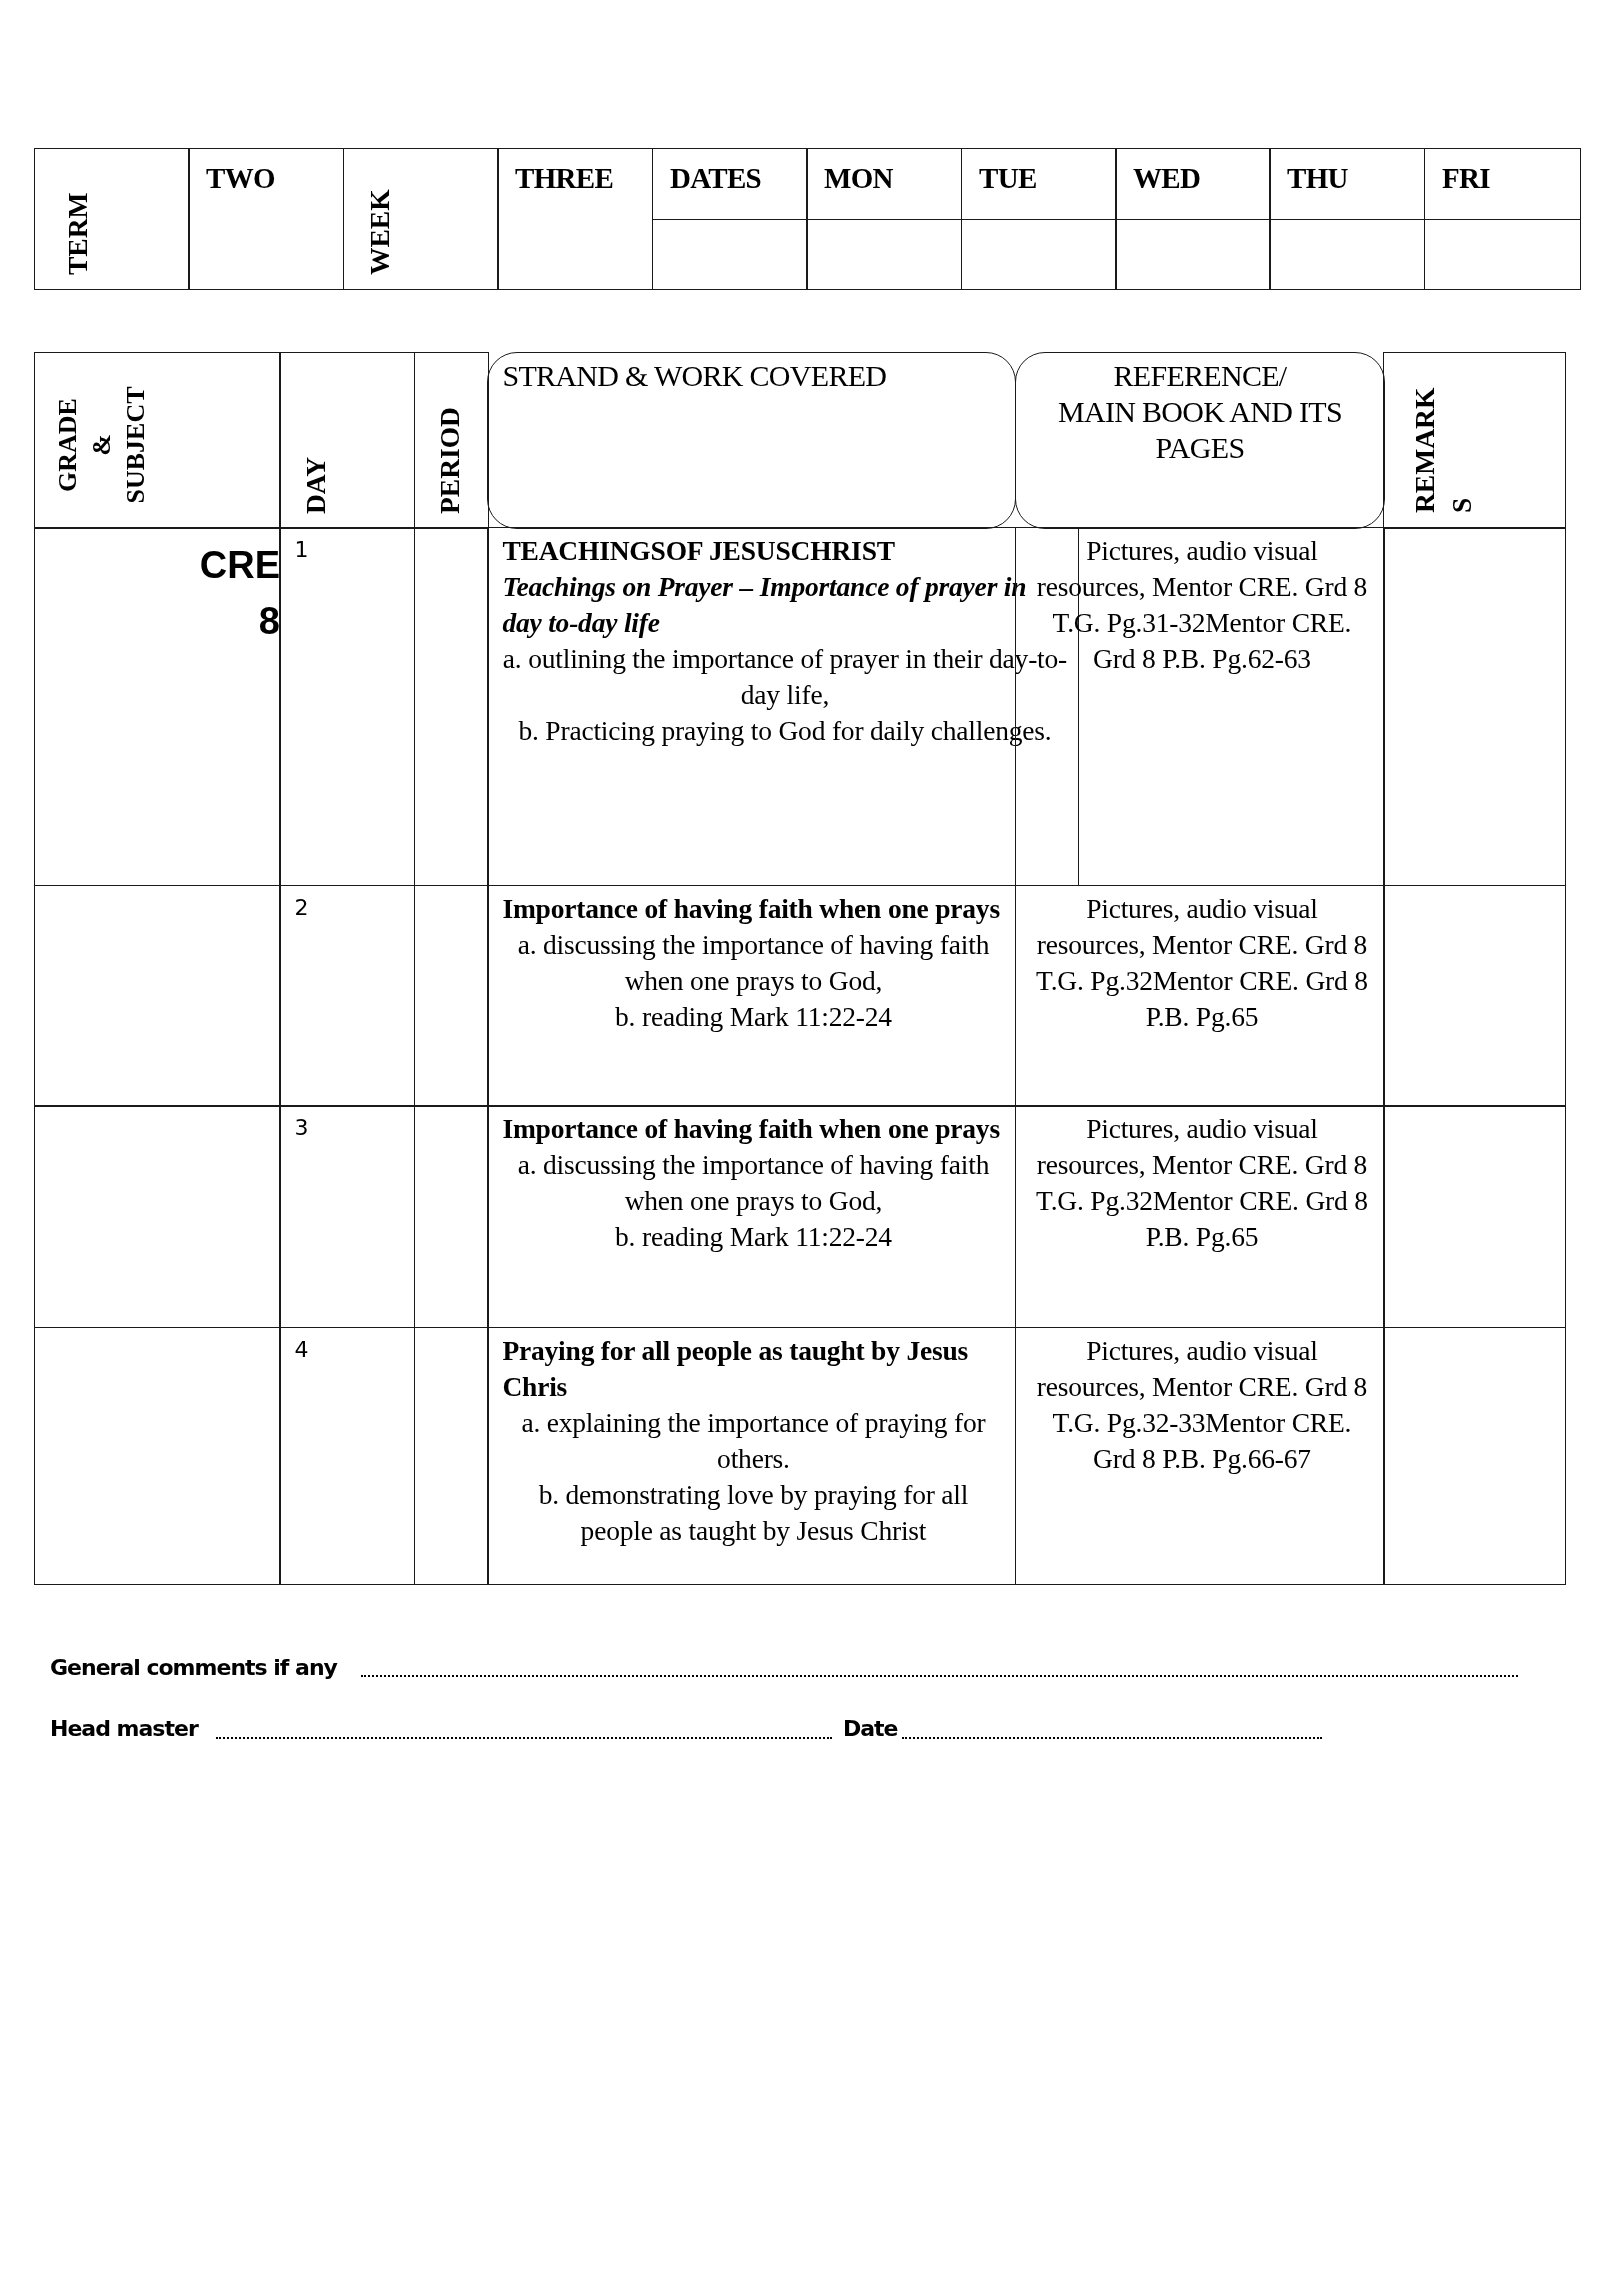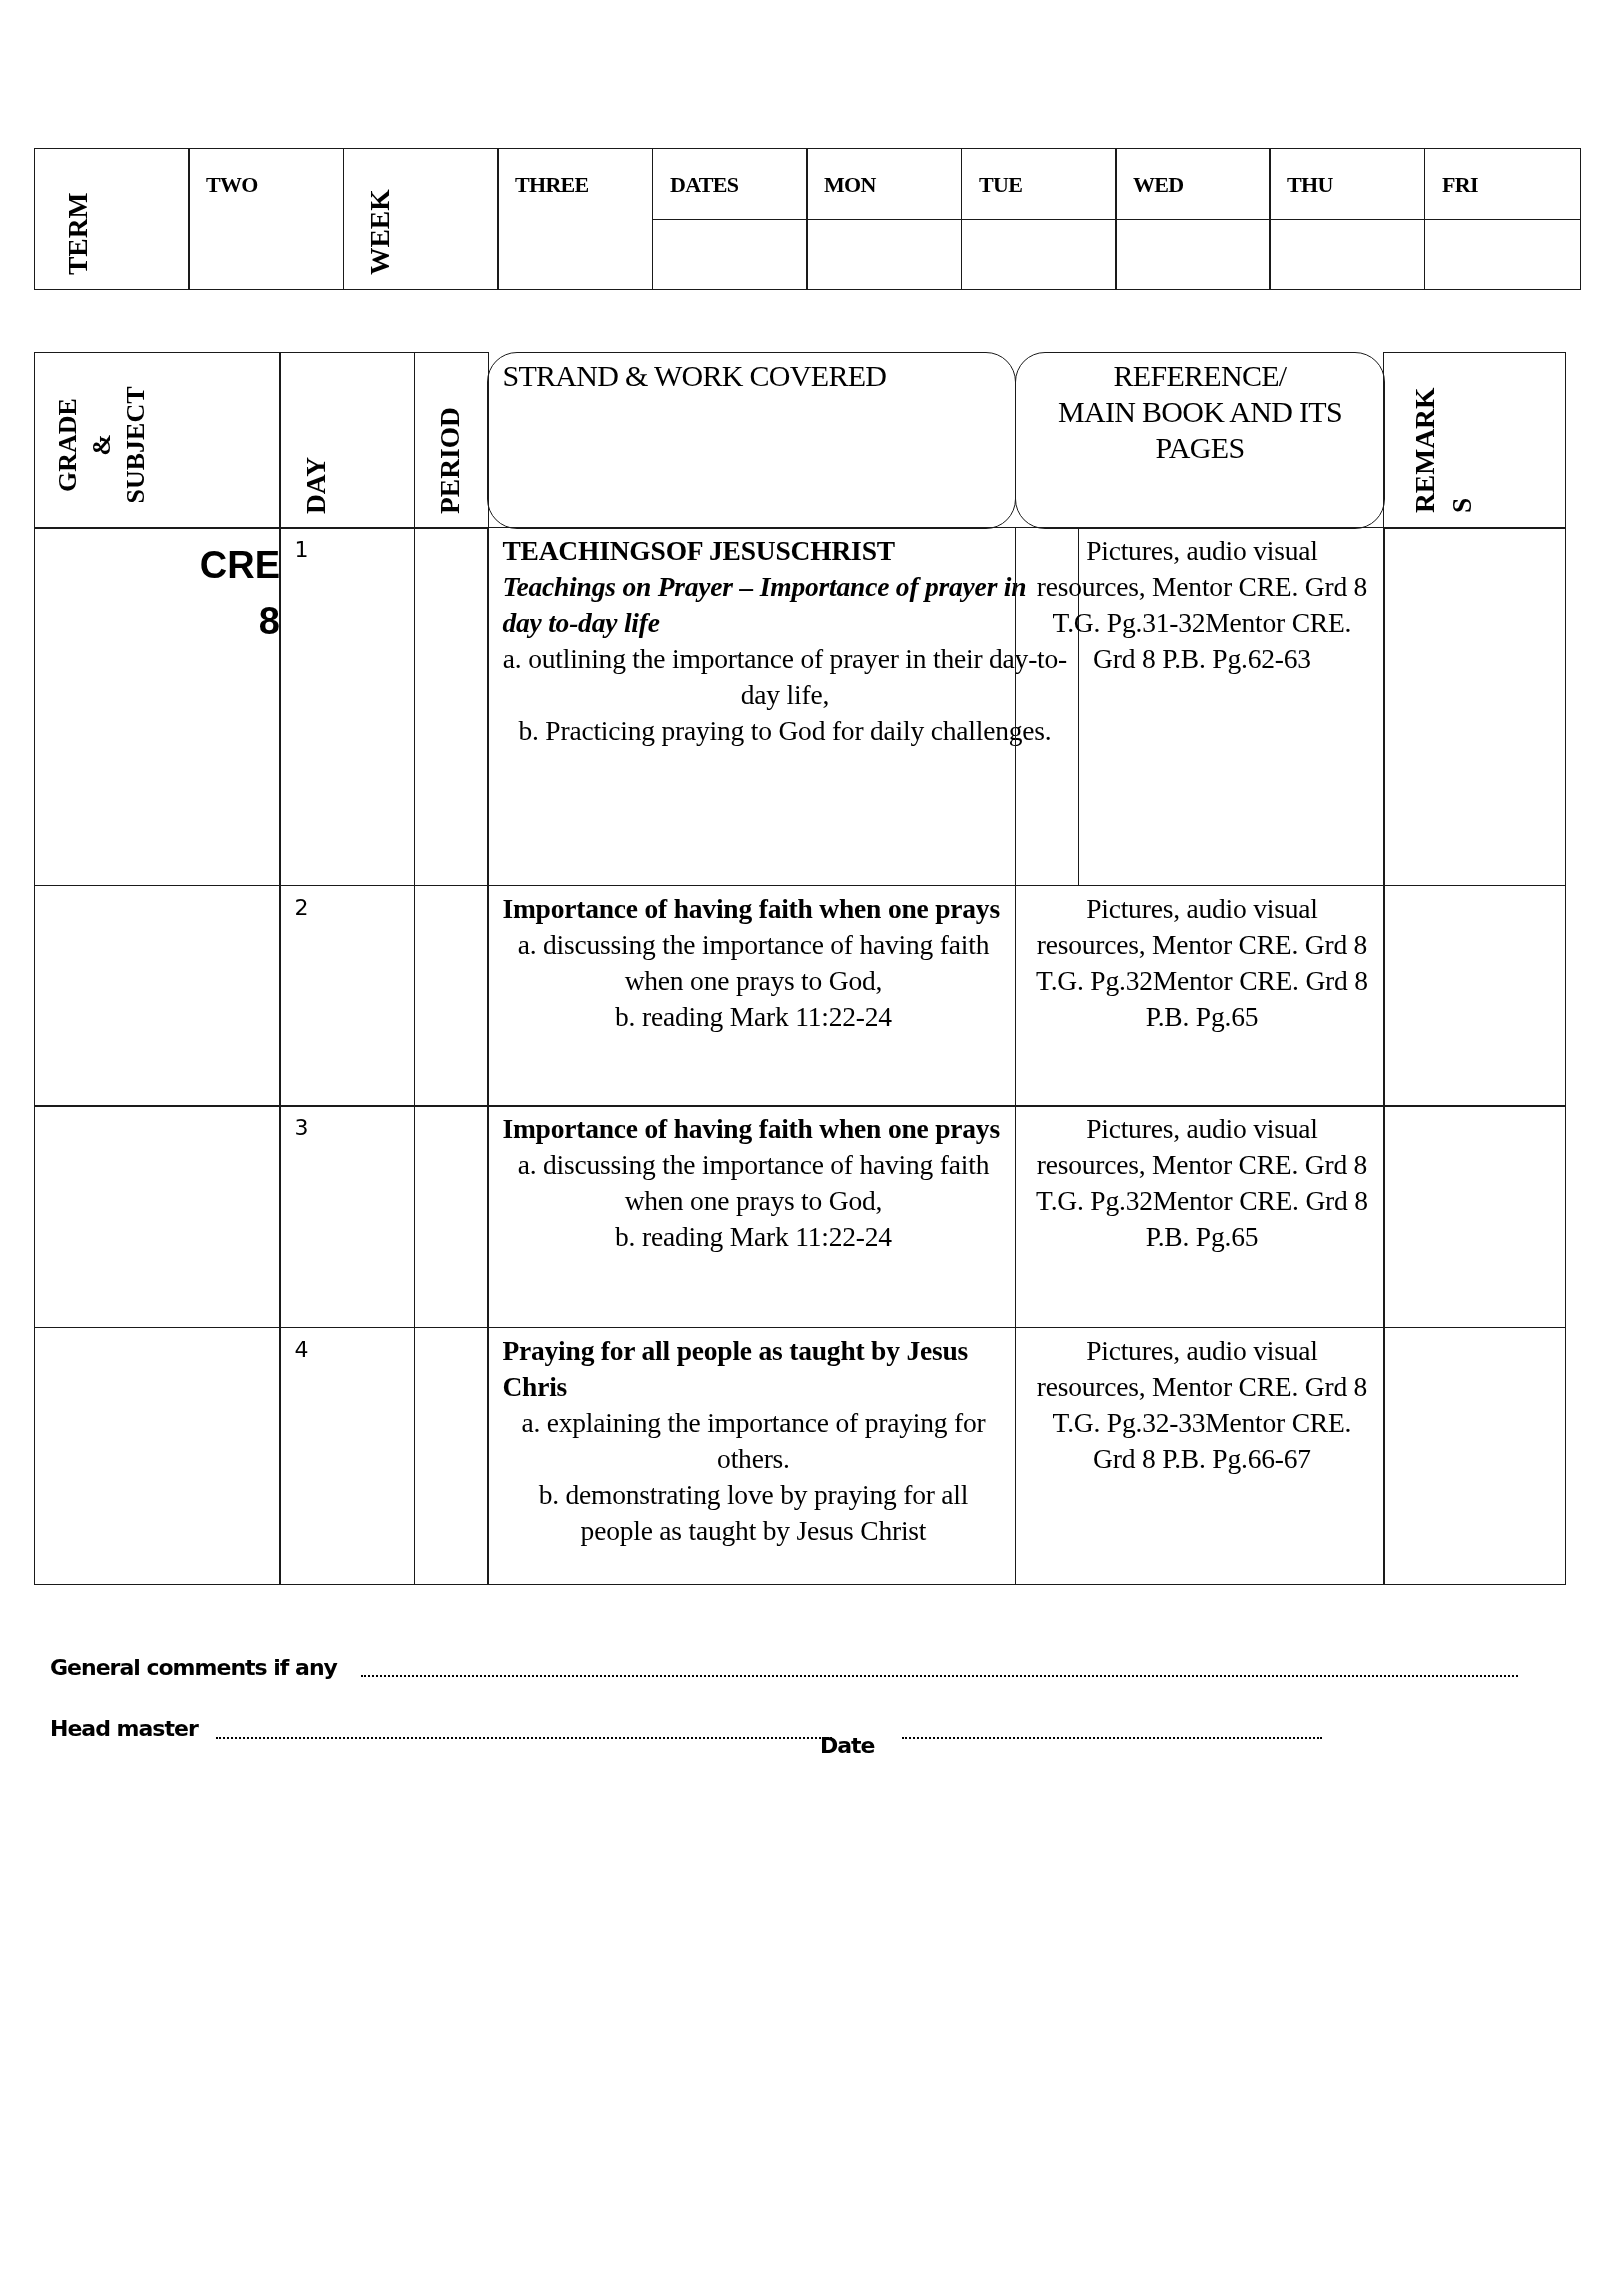--- a/index.html
+++ b/index.html
@@ -1,22 +1,22 @@
 <!DOCTYPE html>
 <html style="font-size:10.5px"><head>
 <meta charset="utf-8">
 <style>
   html, body { margin: 0; padding: 0; background: #ffffff; }
   body { width: 1623px; height: 2295px; position: relative; overflow: hidden; color: #000; }
   .abs { position: absolute; box-sizing: border-box; }
 
   
   .tt-cell { position: absolute; box-sizing: border-box; border: 1.3px solid #1a1a1a; }
-  .tt-head { font-family: "Liberation Serif", serif; font-weight: bold; font-size: 22px;
-             letter-spacing: -0.7px; padding: 25px 0 0 17px; line-height: 1; }
+  .tt-head { font-family: "Liberation Serif", serif; font-weight: bold; font-size: 29px;
+             letter-spacing: -0.7px; padding: 15px 0 0 17px; line-height: 1; }
   .vtext { position: absolute; font-family: "Liberation Serif", serif; font-weight: bold;
            font-size: 27.5px; line-height: 1; white-space: nowrap;
            transform-origin: left top; transform: rotate(-90deg); }
 
   
   .mt-cell { position: absolute; box-sizing: border-box; border: 1.3px solid #1a1a1a; }
   .mt-head { font-family: "Liberation Serif", serif; font-size: 30px; line-height: 36px; letter-spacing: -0.7px; border-radius: 30px; }
   .grade { font-family: "Liberation Sans", sans-serif; font-weight: bold; font-size: 38px;
            line-height: 56px; padding: 9.2px 0 0 15.7px; }
   .daynum { font-family: "DejaVu Sans", sans-serif; font-size: 22px; padding: 10.5px 0 0 14.4px; line-height: 1; }
@@ -173,15 +173,15 @@
   </div>
   <div class="mt-cell" style="left:1349px;top:975px;width:183px;height:258px;"></div>
 </div>
 
 <div class="foot" style="left:50px;top:1657px;">General comments if any</div>
 <div class="dots" style="left:361px;top:1675px;width:1157px;"></div>
 
 <div class="foot" style="left:50px;top:1718px;">Head master</div>
 <div class="dots" style="left:216px;top:1737px;width:616px;"></div>
 
-<div class="foot" style="left:820px;top:1718px;margin-top:17px;">Date</div>
+<div class="foot" style="left:843px;top:1718px;">Date</div>
 <div class="dots" style="left:902px;top:1737px;width:420px;"></div>
 
 
 </body></html>

